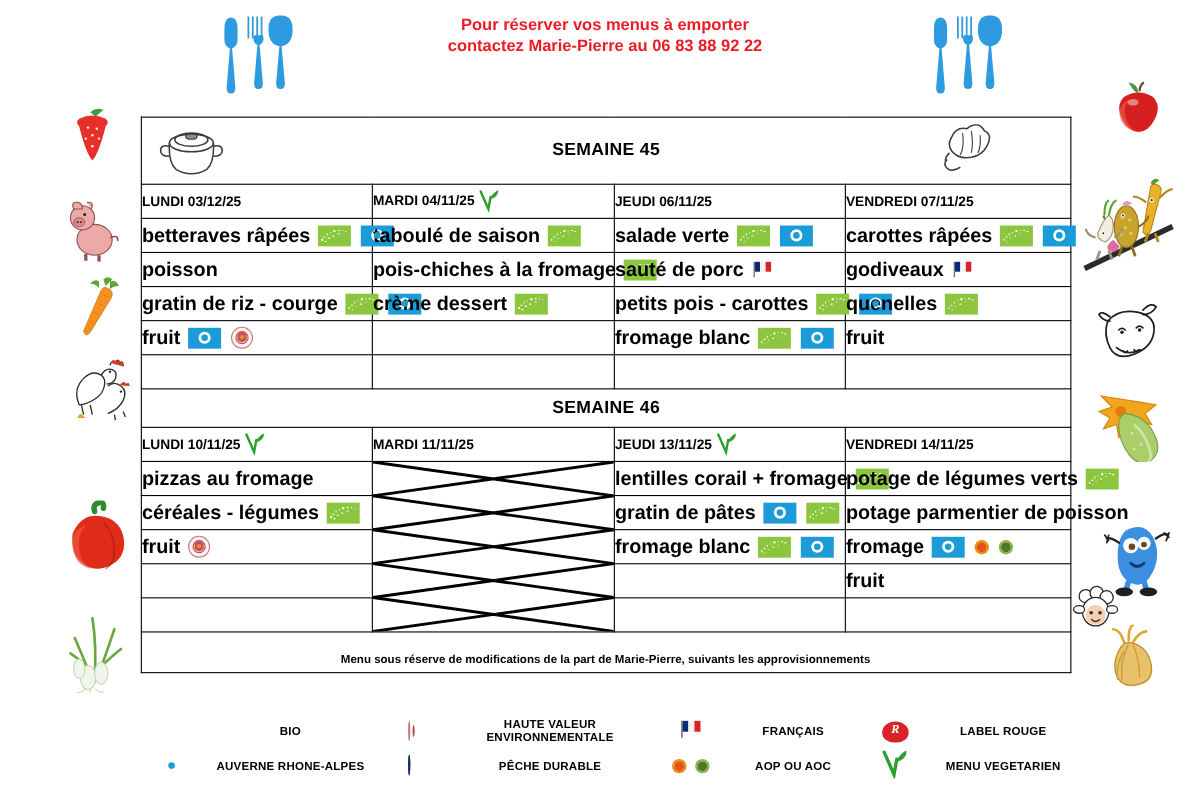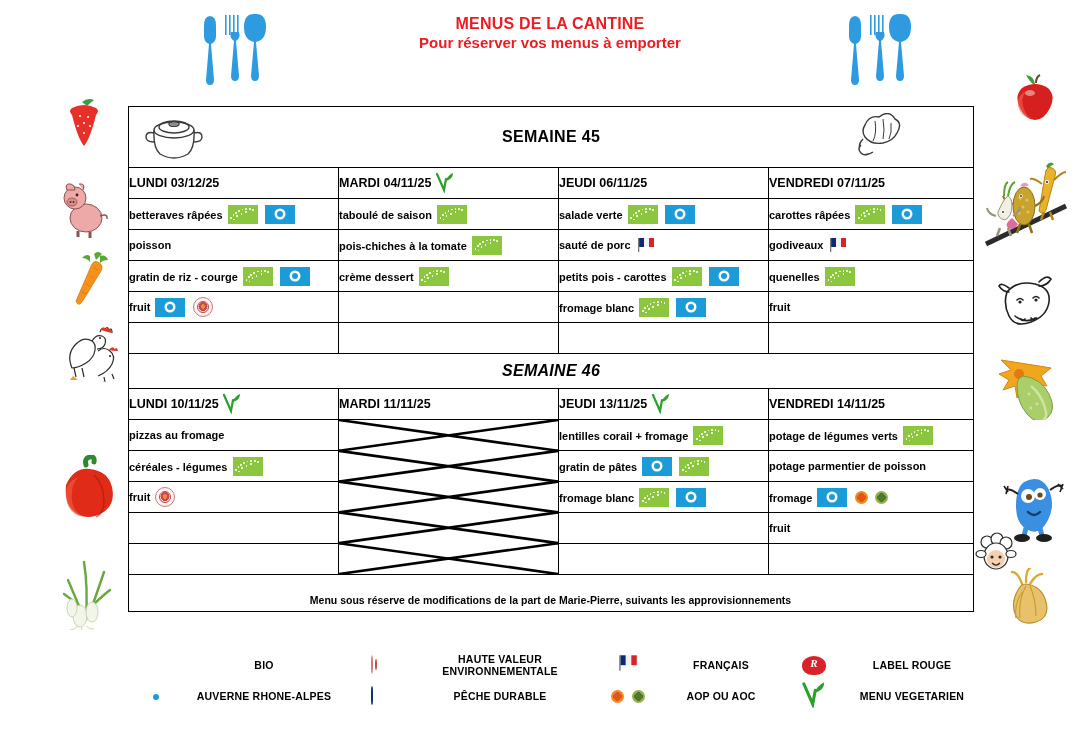--- a/index.html
+++ b/index.html
@@ -47,27 +47,27 @@
   .week-banner{
     height:60px !important;
     position:relative;
     text-align:center;
   }
   .week-banner .wtext{
     font-size:16px;font-weight:bold;color:#000;letter-spacing:.3px;
   }
   .week-banner .potico{position:absolute;left:14px;top:6px;}
   .week-banner .toqueico{position:absolute;right:70px;top:6px;}
-  .week-banner.second{height:34px !important;font-style:italic;}
+  .week-banner.second{height:34px !important;}
 
   .daycell{
     font-size:12.5px;font-weight:bold;padding-left:5px;position:relative;
   }
   .dishcell{
-    font-size:11px;font-weight:bold;padding-left:5px;position:relative;
+    font-size:18px;font-weight:bold;padding-left:5px;position:relative;
     white-space:nowrap;
   }
   .dishcell .lbl{vertical-align:middle;}
   .empty{height:30px;}
 
   .crossed{position:relative;padding:0;}
   .crossed svg{display:block;width:100%;height:100%;position:absolute;left:0;top:0;}
   #footnote{
     text-align:center;font-size:10.5px;font-weight:bold;color:#000;
   }
@@ -165,22 +165,22 @@
           <rect x="33" y="7" width="1.6" height="20"></rect>
           <rect x="37" y="7" width="1.6" height="20"></rect>
           <path d="M25 24 h14 q2 6 -3 9 l3 35 q0 5 -4 5 q-4 0 -4 -5 l3 -35 q-5 -3 -3 -9z"></path>
         </g>
         <path d="M56 6 q10 0 10 13 q0 13 -10 15 l3 34 q0 5 -4 5 q-4 0 -4 -5 l3 -34 q-10 -2 -10 -15 q0 -13 10 -13z"></path>
       </g>
     </svg>
   </span>
 
   <div id="title-block">
-    <div class="l1">MENUS DE LA CANTINE</div>
     <div class="l2">Pour réserver vos menus à emporter</div>
+    <div class="l3">contactez Marie-Pierre au 06 83 88 92 22</div>
   </div>
 
   <span class="cutlery right">
     <svg width="70" height="78" viewBox="0 0 70 78">
       <g fill="#2E9BE0">
         <path d="M10 8 q6 0 6 10 v10 q0 6 -5 8 l3 36 q0 5 -4 5 q-4 0 -4 -5 l3 -36 q-5 -2 -5 -8 v-10 q0 -10 6 -10z"></path>
         <g>
           <rect x="25" y="7" width="1.6" height="20"></rect>
           <rect x="29" y="7" width="1.6" height="20"></rect>
           <rect x="33" y="7" width="1.6" height="20"></rect>
@@ -515,21 +515,21 @@
         <span class="bio badge"><i style="left: 2.8px; top: 12.5px;"></i><i style="left: 5.2px; top: 9.84px;"></i><i style="left: 7.6px; top: 7.56px;"></i><i style="left: 10.6px; top: 5.66px;"></i><i style="left: 14.2px; top: 4.33px;"></i><i style="left: 17.8px; top: 3.76px;"></i><i style="left: 21.4px; top: 3.95px;"></i><i style="left: 24.4px; top: 4.9px;"></i><i style="left: 17.8px; top: 6.8px;"></i><i style="left: 13px; top: 8.7px;"></i><i style="left: 8.8px; top: 10.98px;"></i><i style="left: 5.8px; top: 14.02px;"></i></span>
         <span class="aura badge"></span>
       </td>
     </tr>
 
     <tr>
       <td class="dishcell">
         <span class="lbl">poisson</span>
       </td>
       <td class="dishcell">
-        <span class="lbl">pois-chiches à la tomate</span>
+        <span class="lbl">pois-chiches à la fromage</span>
         <span class="bio badge"><i style="left: 2.8px; top: 12.5px;"></i><i style="left: 5.2px; top: 9.84px;"></i><i style="left: 7.6px; top: 7.56px;"></i><i style="left: 10.6px; top: 5.66px;"></i><i style="left: 14.2px; top: 4.33px;"></i><i style="left: 17.8px; top: 3.76px;"></i><i style="left: 21.4px; top: 3.95px;"></i><i style="left: 24.4px; top: 4.9px;"></i><i style="left: 17.8px; top: 6.8px;"></i><i style="left: 13px; top: 8.7px;"></i><i style="left: 8.8px; top: 10.98px;"></i><i style="left: 5.8px; top: 14.02px;"></i></span>
       </td>
       <td class="dishcell">
         <span class="lbl">sauté de porc</span>
         <span class="flagfr badge">
           <svg width="20" height="16" viewBox="0 0 20 16">
               <rect x="3" y="1" width="5" height="9" fill="#0b2a75"></rect>
               <rect x="8" y="1" width="5" height="9" fill="#f2f2f2"></rect>
               <rect x="13" y="1" width="5" height="9" fill="#D8232A"></rect>
               <rect x="2" y="1" width="1.3" height="14" fill="#777"></rect>

